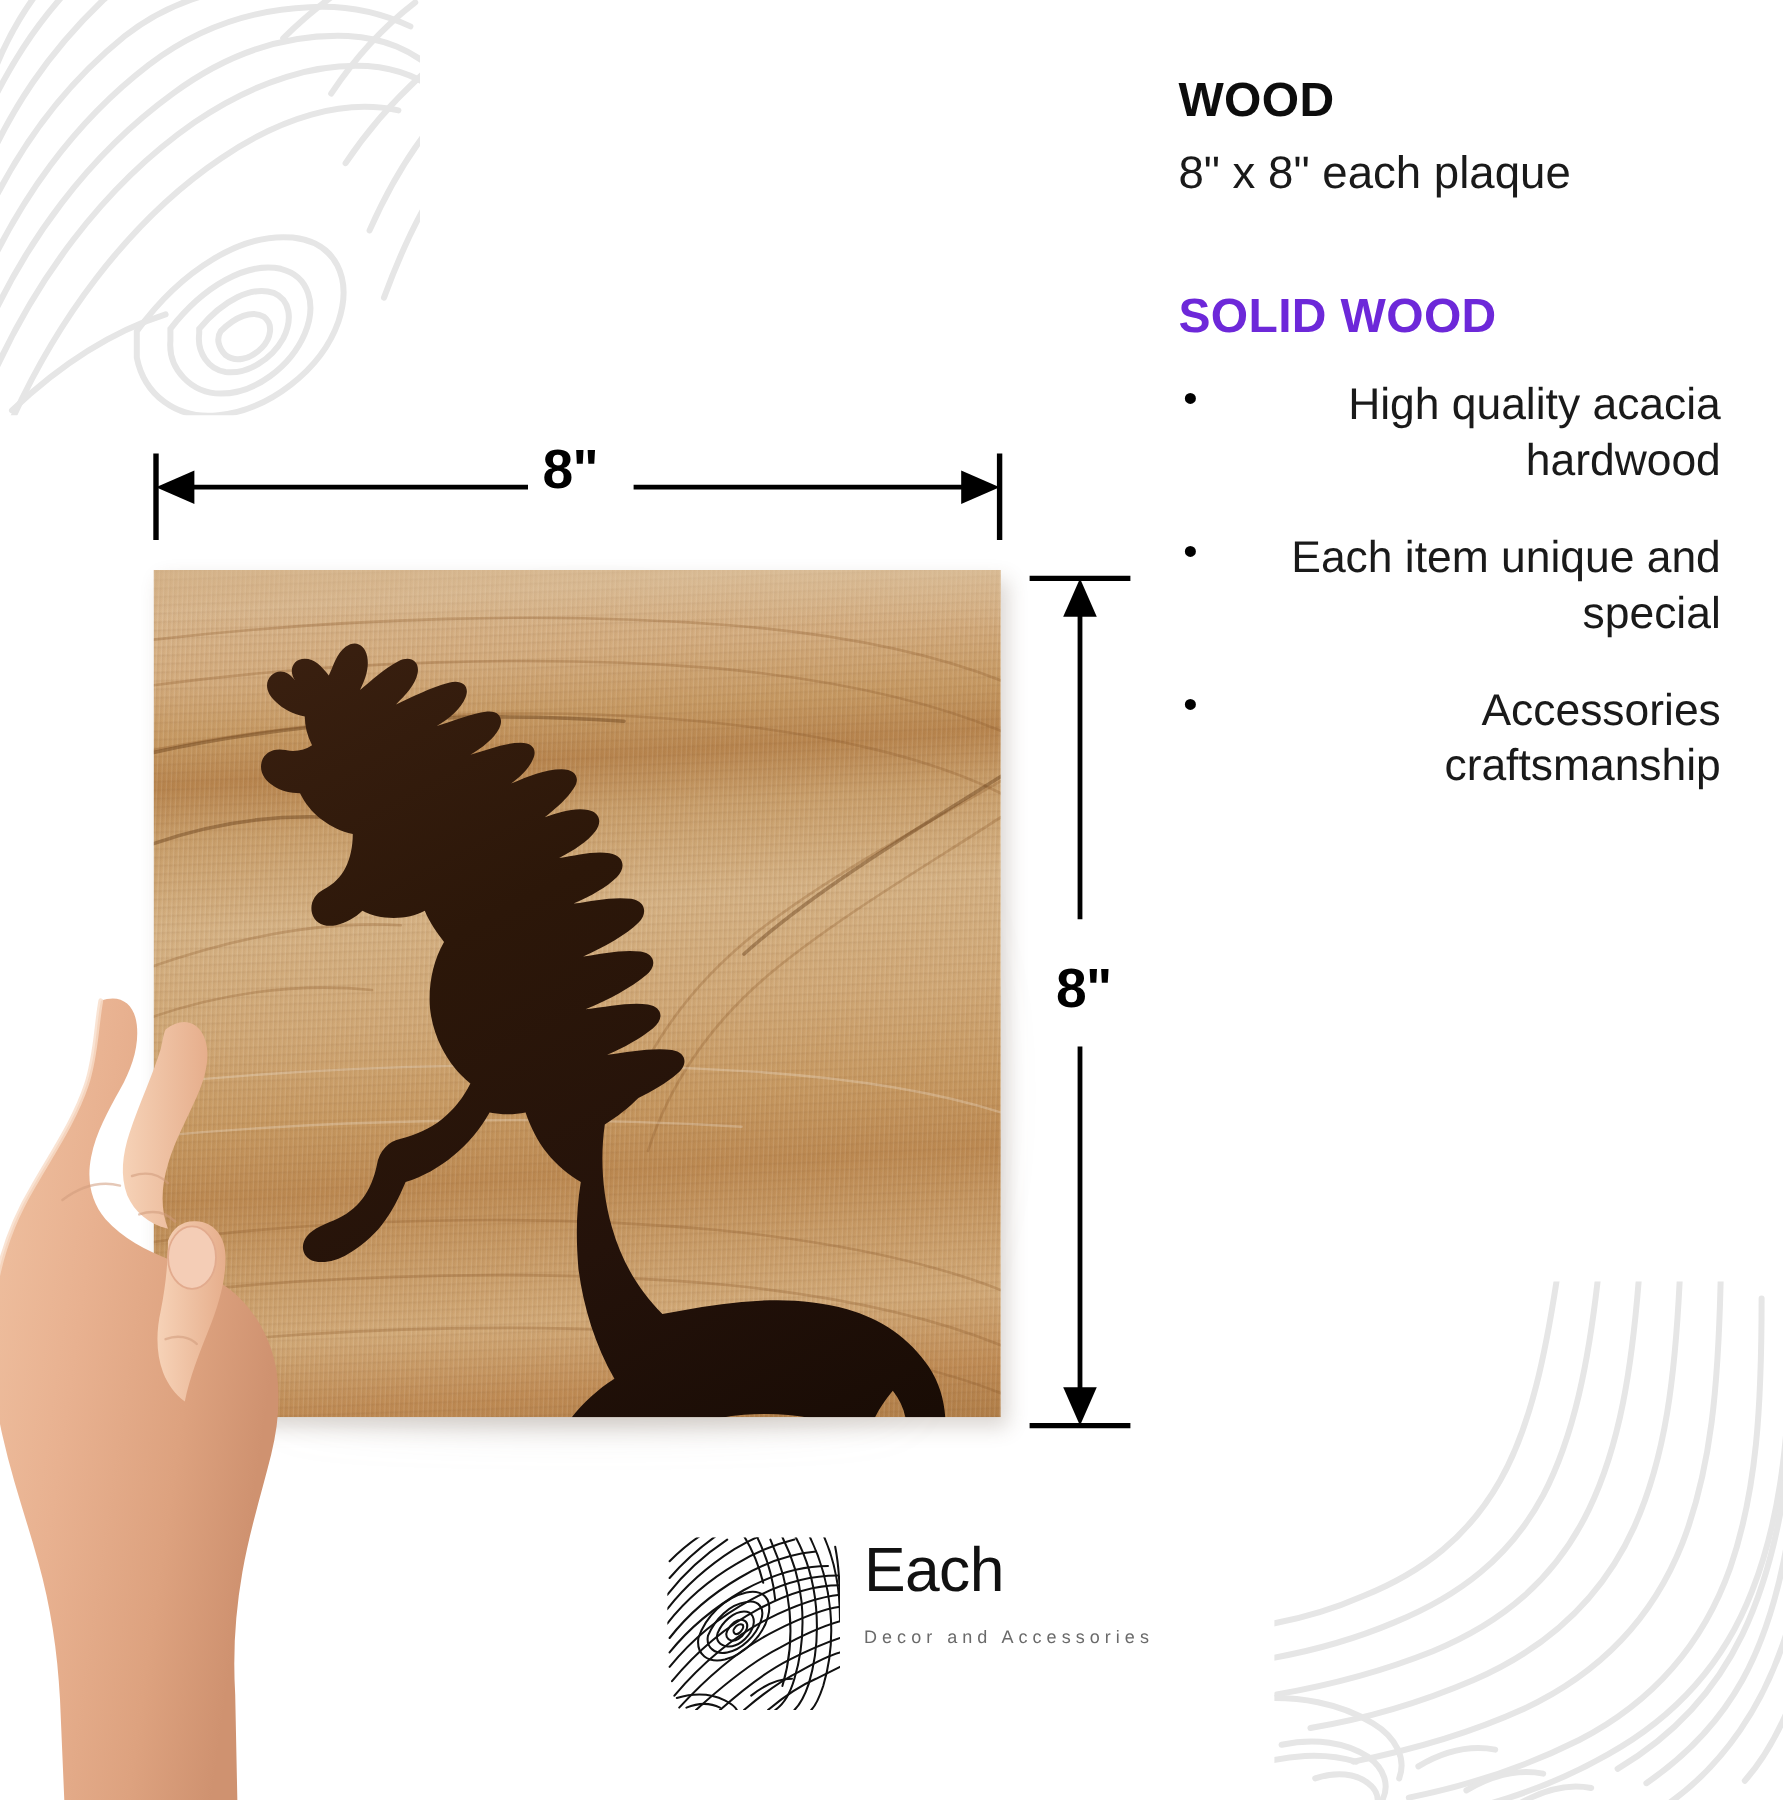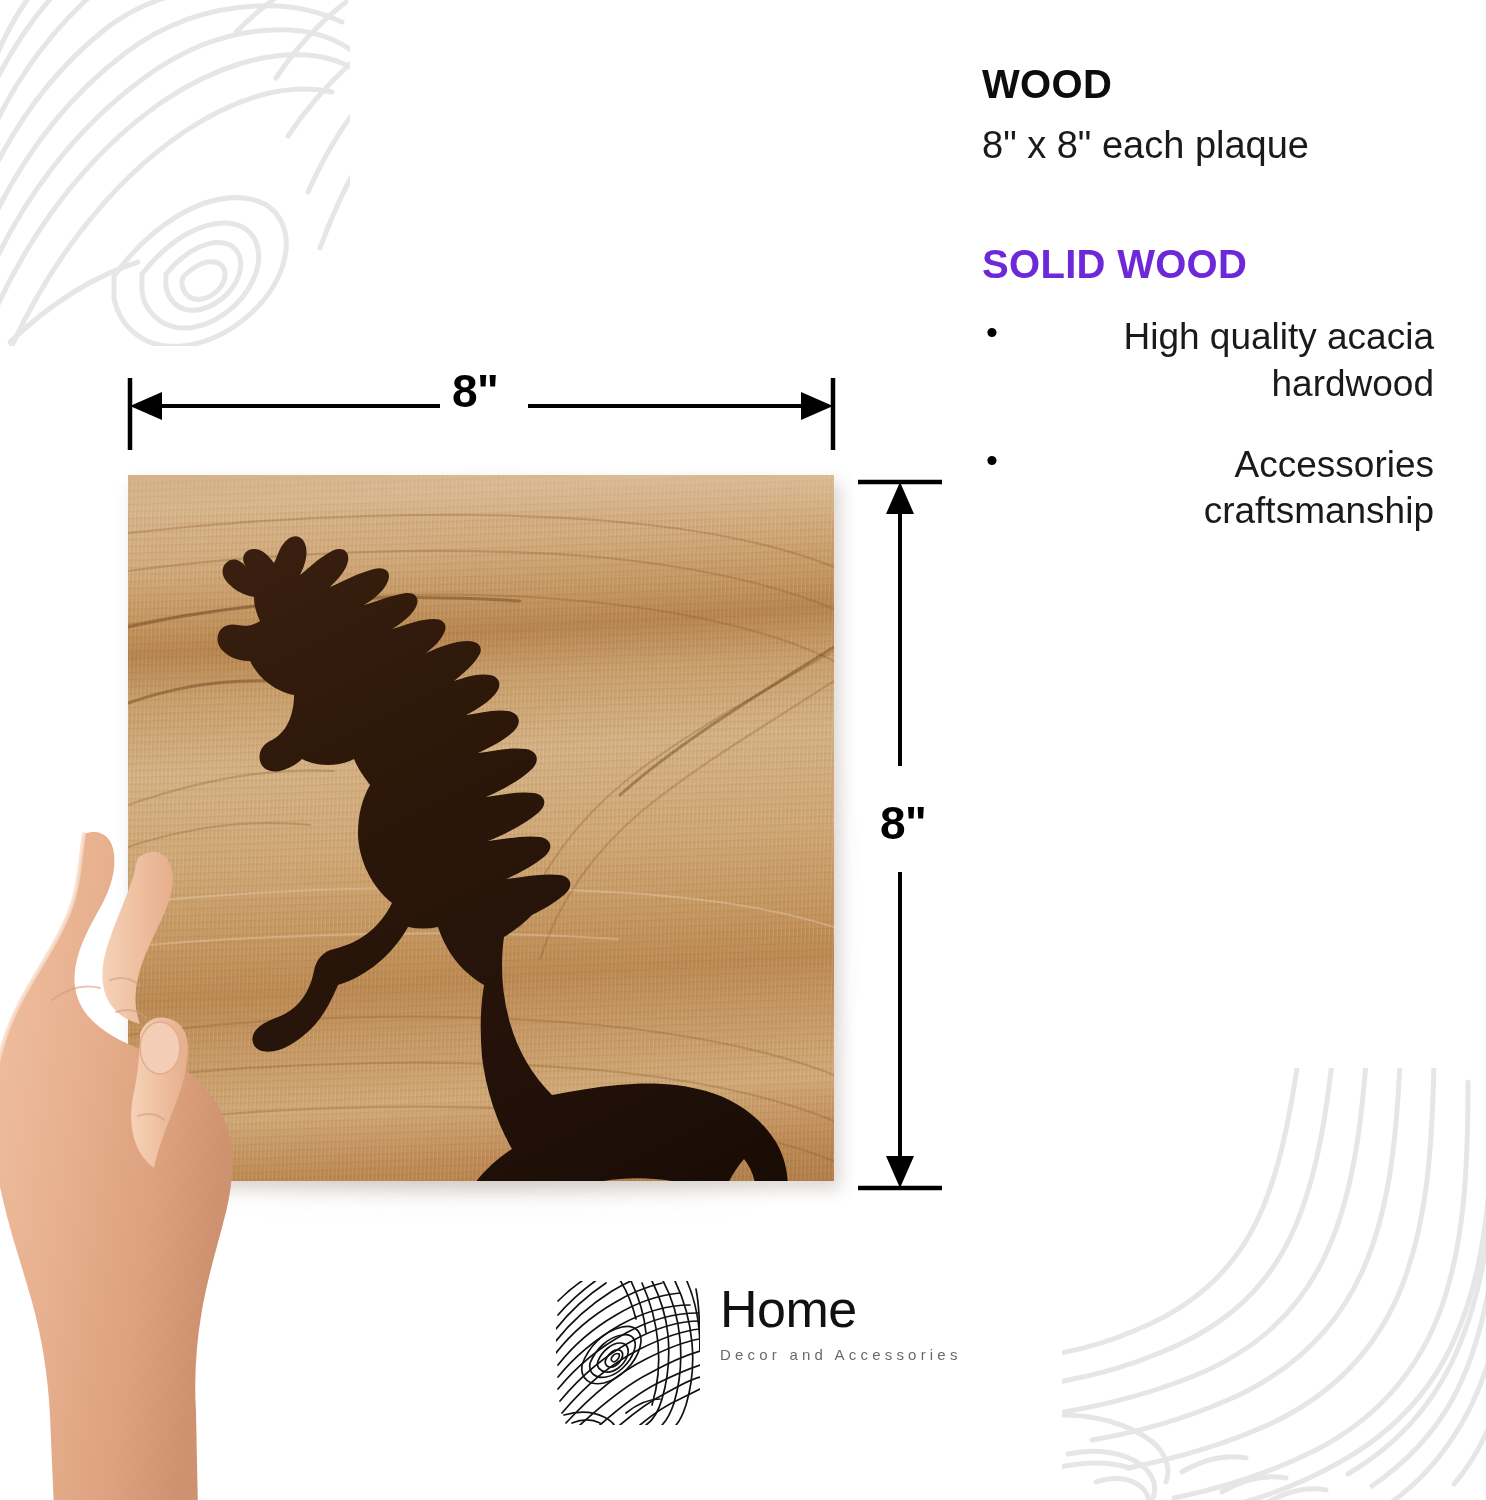--- a/index.html
+++ b/index.html
@@ -196,21 +196,21 @@
   }
   .brand-name {
     font-size: 52px;
     font-weight: 300;
     color: #111;
     line-height: 1.03;
     letter-spacing: -0.5px;
     white-space: nowrap;
   }
   .brand-tagline {
-    margin-top: 9px;
+    margin-top: 19px;
     font-size: 15px;
     font-weight: 400;
     color: #6a6a6a;
     letter-spacing: 4.2px;
     white-space: nowrap;
   }
 </style>
 </head>
 <body>
 
@@ -519,20 +519,21 @@
     <div class="dim-label dim-label-v">8"</div>
   </div>
 
   <div class="info">
     <h2 class="info-heading">WOOD</h2>
     <p class="info-sub">8" x 8" each plaque</p>
 
     <h2 class="info-heading2">SOLID WOOD</h2>
     <ul class="bullets">
       <li>High quality acacia hardwood</li>
+      <li>Each item unique and special</li>
       <li>Accessories craftsmanship</li>
     </ul>
   </div>
 
   <div class="brand">
     <div class="brand-mark">
       <svg viewBox="0 0 144 144" width="144" height="144">
         <g fill="none" stroke="#111" stroke-width="1.7" stroke-linecap="round">
           <path d="M2 20 C12 10 22 2 32 -4"></path>
           <path d="M2 34 C14 20 28 8 42 -2"></path>
@@ -566,18 +567,18 @@
           <path d="M62 -4 C70 8 76 22 80 38"></path>
 
           <path d="M8 134 C22 130 36 130 48 136 C56 140 58 144 58 144"></path>
           <path d="M16 142 C26 138 36 138 44 142"></path>
           <path d="M70 132 C80 124 92 118 104 118"></path>
         </g>
         <rect x="0.5" y="0.5" width="143" height="143" fill="none" stroke="none"></rect>
       </svg>
     </div>
     <div class="brand-text">
-      <div class="brand-name">Home</div>
+      <div class="brand-name">Each</div>
       <div class="brand-tagline">Decor and Accessories</div>
     </div>
   </div>
 
 </div>
 
 </body></html>

